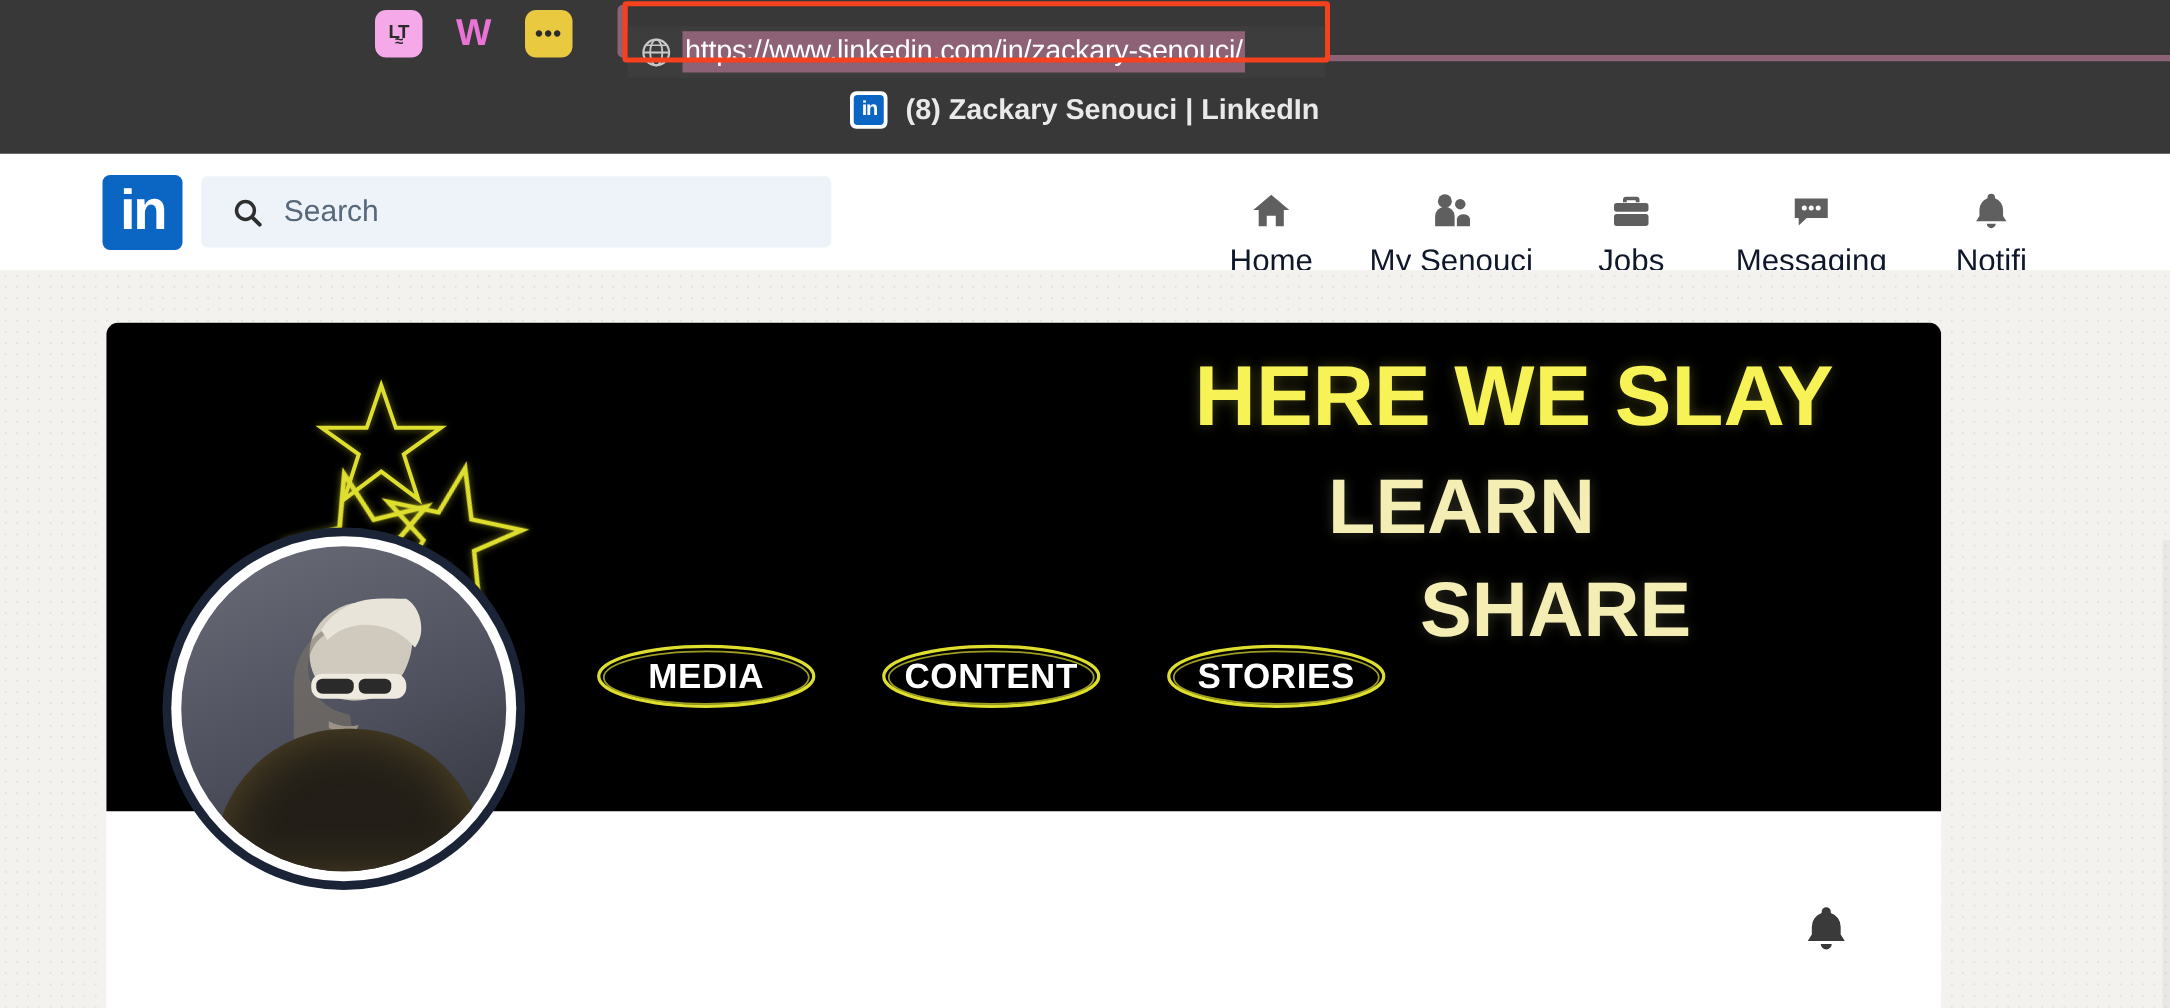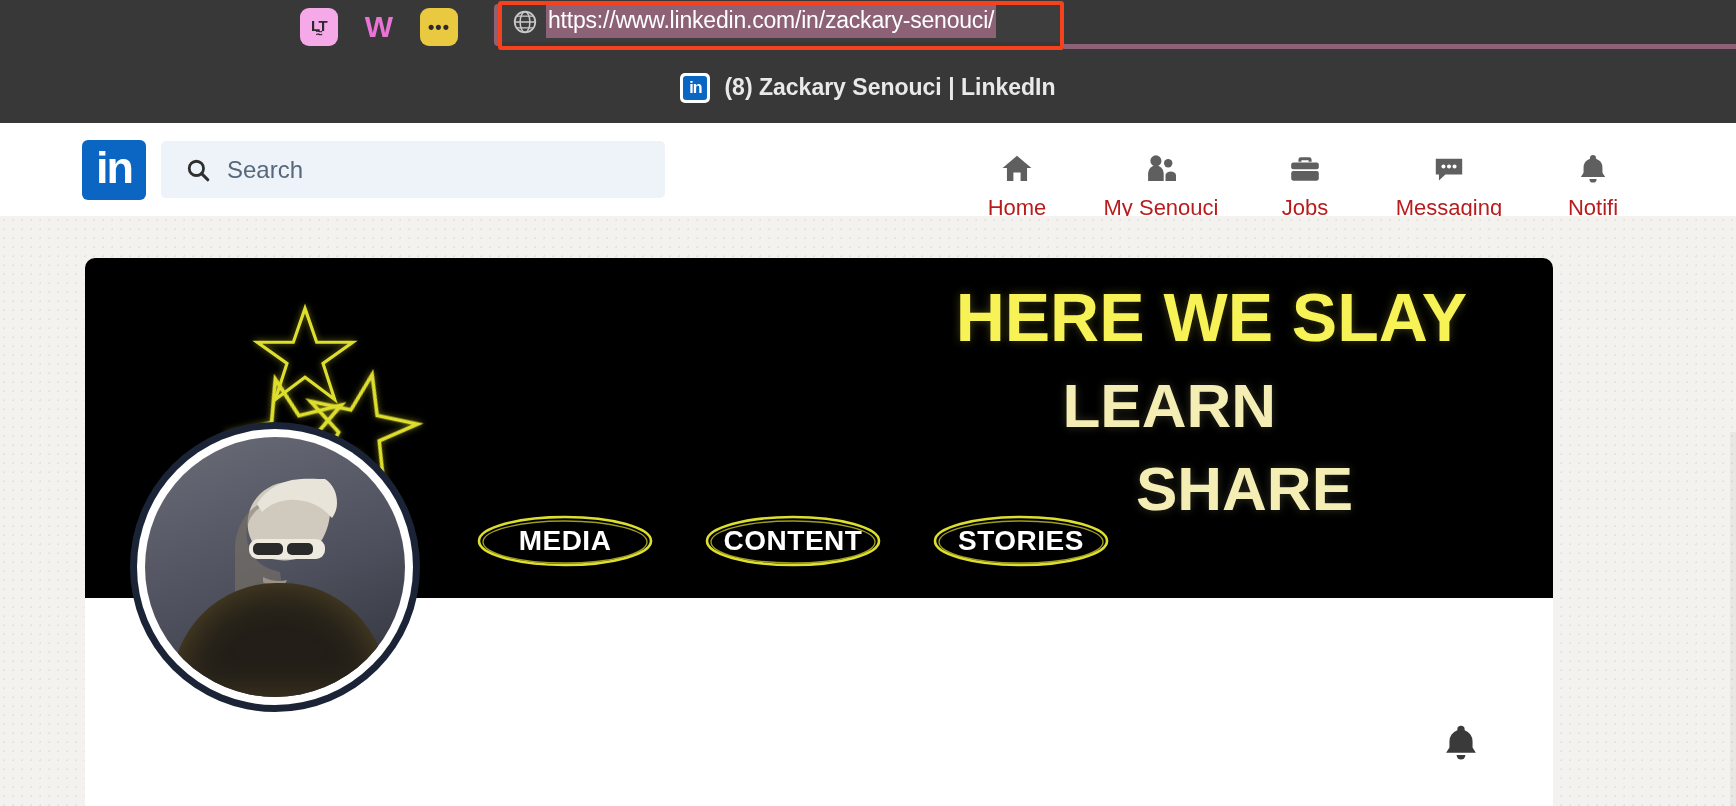--- a/index.html
+++ b/index.html
@@ -42,21 +42,21 @@
     position: absolute; left: 498px; top: 1px;
     width: 566px; height: 49px;
   }
   .url-highlight-box {
     position: absolute; inset: 0;
     border: 4px solid #f5411e;
     border-radius: 3px;
     pointer-events: none;
   }
   .url-bar {
-    position: absolute; left: 4px; top: 0;
+    position: absolute; left: 4px; top: 20px;
     width: 558px; height: 41px;
     background: #3d3d3d;
     display: flex; align-items: center;
     padding-left: 10px;
     overflow: hidden;
   }
   .globe-icon { width: 26px; height: 26px; flex: none; margin-right: 8px; }
   .url-text {
     background: #8d6176;
     color: #ffffff;
@@ -131,42 +131,42 @@
     position: absolute; left: 945px; top: 10px;
     display: flex; align-items: flex-start;
   }
   .nav-item {
     width: 144px;
     display: flex; flex-direction: column; align-items: center;
     padding-top: 16px;
   }
   .nav-icon { height: 40px; display: flex; align-items: center; justify-content: center; }
   .nav-label {
-    margin-top: 6px; font-size: 22px; color: #b91c1c;
+    margin-top: 6px; font-size: 25px; color: #0f172a;
     white-space: nowrap;
   }
 
   
   .page-body {
     position: absolute; top: 216px; left: 0;
     width: 1736px; height: 590px;
     background: #f4f2ee;
     background-image: radial-gradient(circle, #e3e1dc 1px, transparent 1px);
     background-size: 9px 9px;
   }
   .profile-card {
     position: absolute; left: 85px; top: 42px;
     width: 1468px; height: 560px;
     background: #ffffff;
     border-radius: 10px;
     overflow: hidden;
   }
   .banner {
     position: absolute; left: 0; top: 0;
-    width: 1468px; height: 340px;
+    width: 1468px; height: 391px;
     background: #000000;
     overflow: hidden;
   }
   
   .star {
     position: absolute;
     fill: none; stroke: #dede2e; stroke-width: 3;
     filter: drop-shadow(0 0 3px rgba(222,222,46,0.5));
   }
   .star-1 { left: 167px; top: 44px; width: 106px; height: 106px; }

